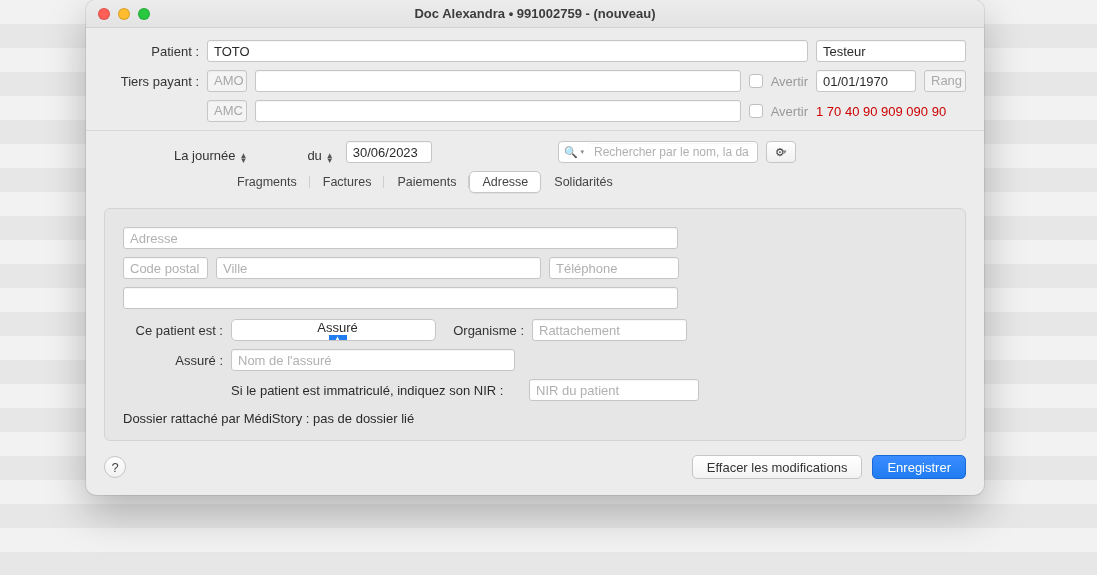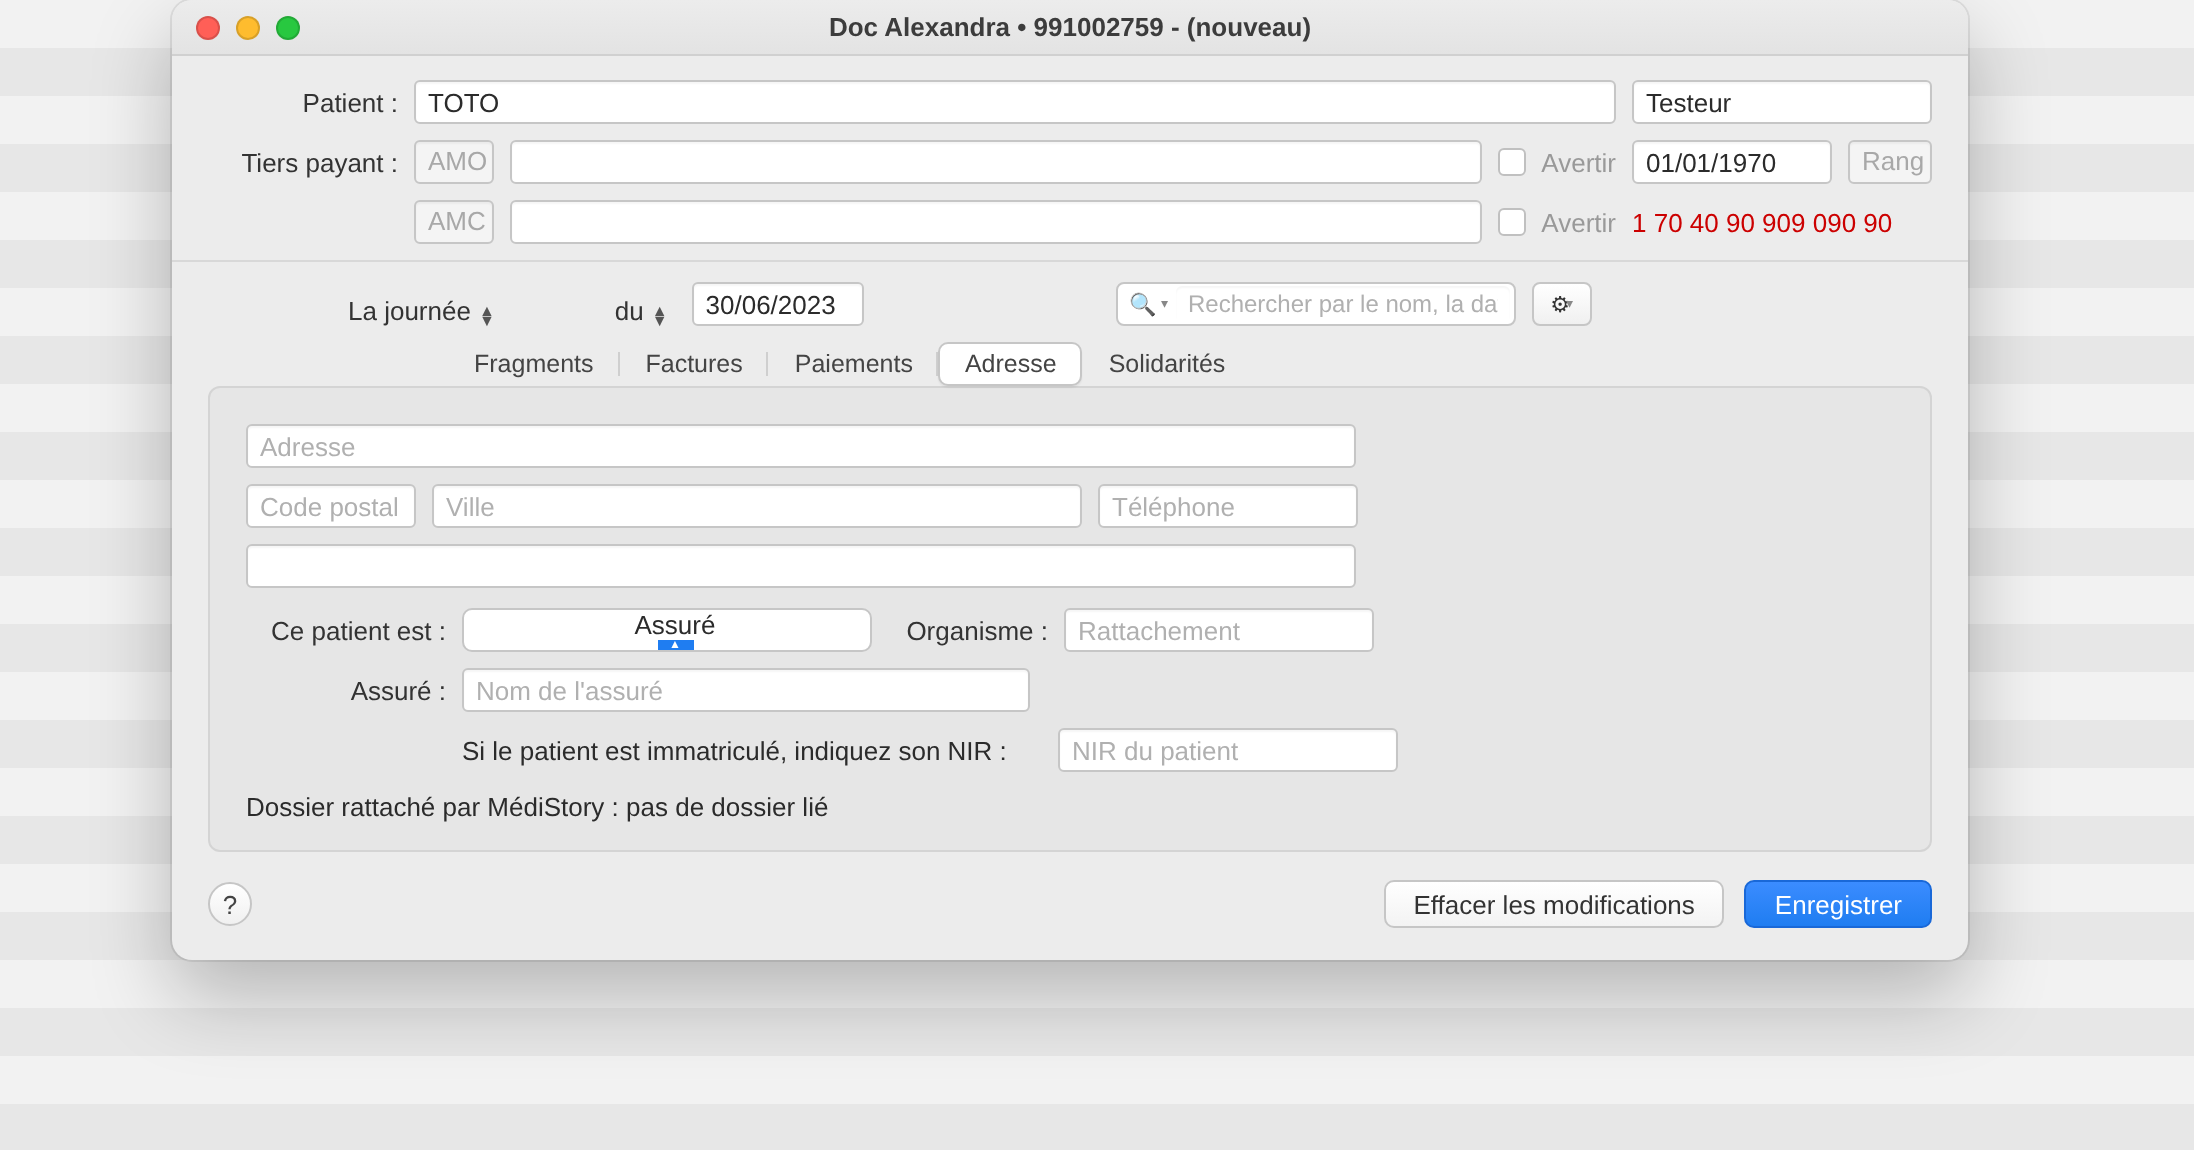--- a/index.html
+++ b/index.html
@@ -117,21 +117,21 @@
     height:22px; width:30px;
     border:1px solid #c6c6c6; border-radius:4px;
     background:linear-gradient(#ffffff,#f0f0f0);
     display:flex; align-items:center; justify-content:center;
     font-size:11px; color:#333;
   }
 
   .tabs {
     display:flex; gap:0;
     margin-left: 120px;
-    margin-bottom: 1px;
+    margin-bottom: 16px;
   }
   .tab {
     padding: 3px 12px;
     font-size: 12.5px;
     color:#444;
     border:1px solid transparent;
     border-radius:5px;
     position:relative;
   }
   .tab.sep::after {

